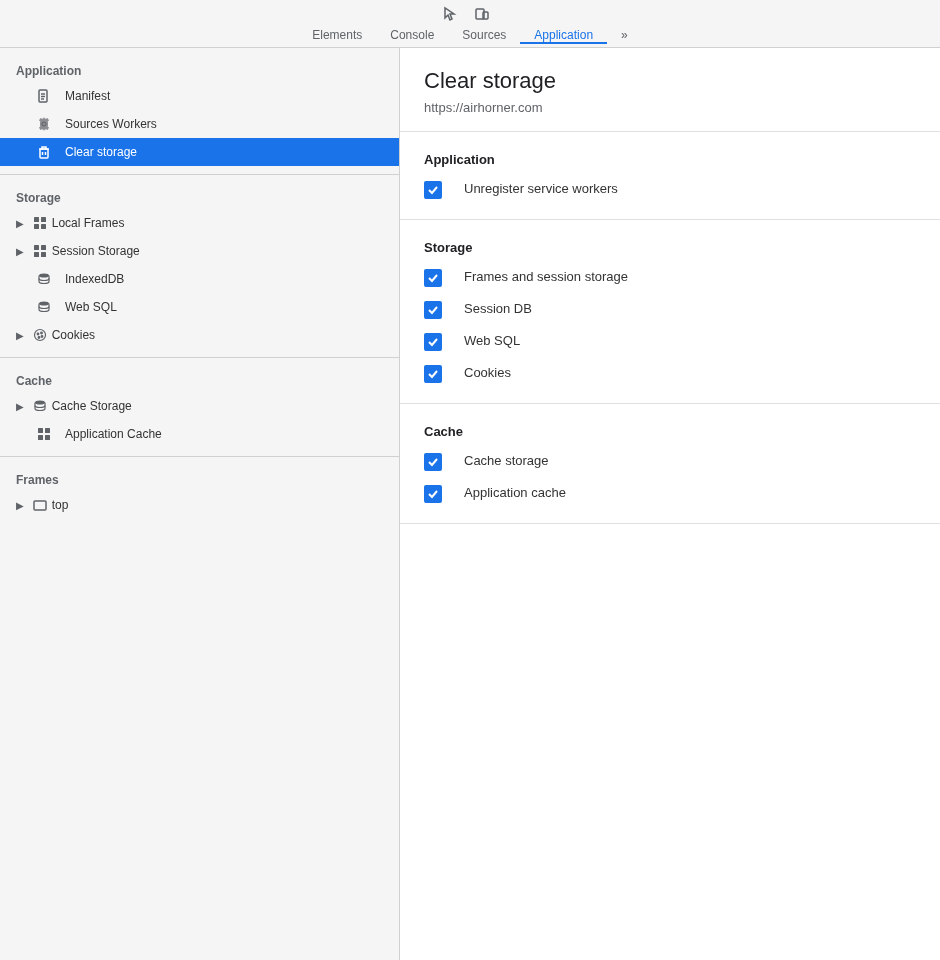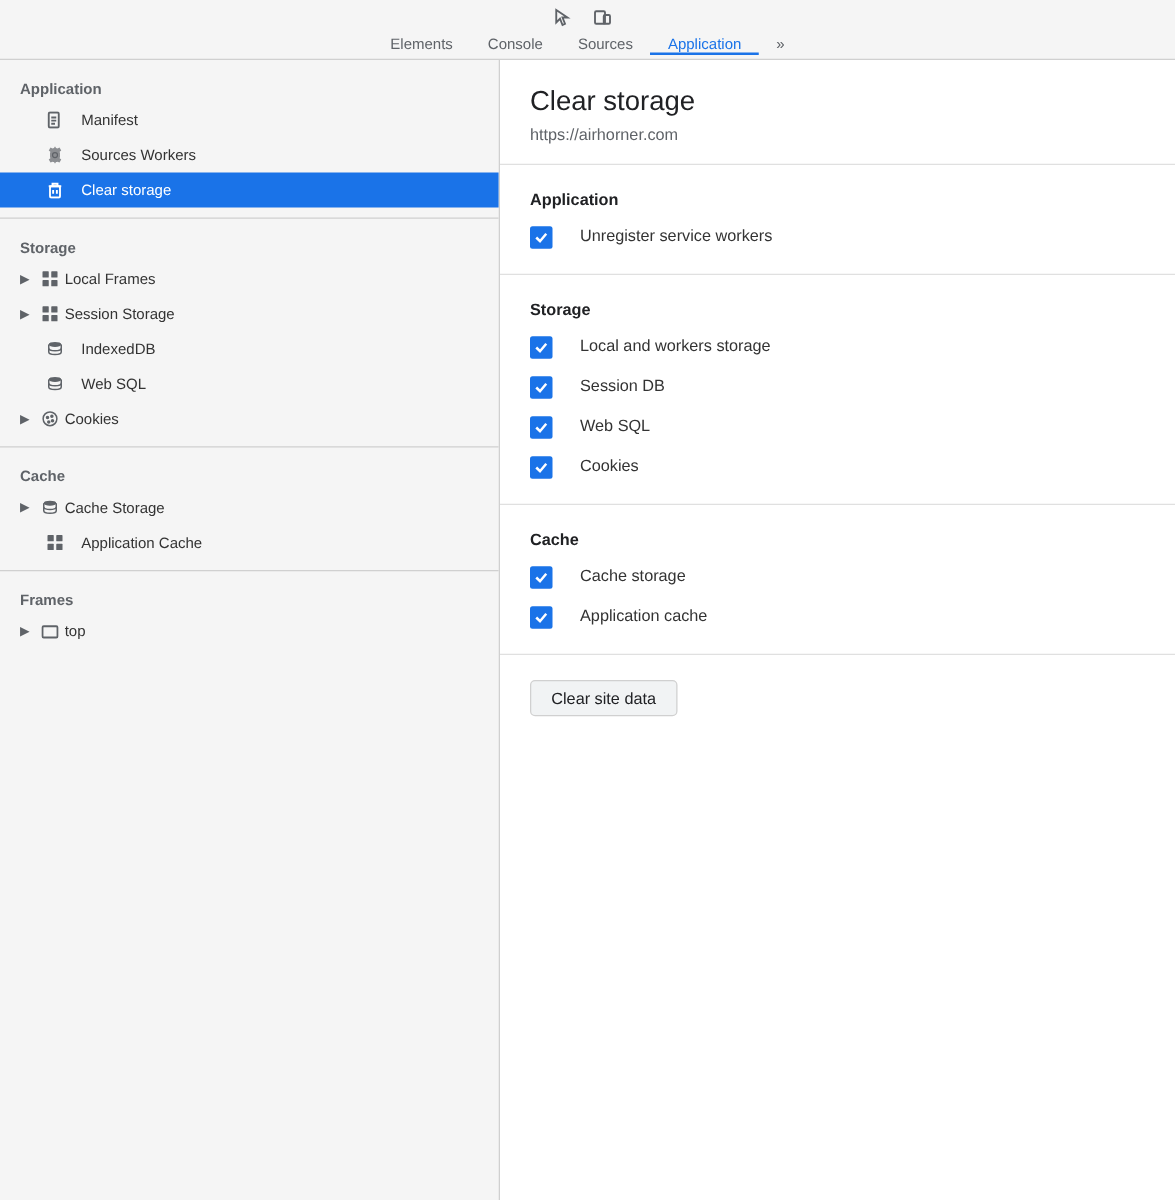--- a/index.html
+++ b/index.html
@@ -434,21 +434,21 @@
     </div>
 
     <div class="content-section">
       <div class="content-section-title">Storage</div>
       <div class="checkbox-row">
         <div class="checkbox">
           <svg width="12" height="12" viewBox="0 0 12 12">
               <polyline points="2,6 5,9 10,3" stroke="white" stroke-width="2" fill="none"></polyline>
             </svg>
         </div>
-        <span>Local and workers storage</span>
+        <span>Frames and session storage</span>
       </div>
       <div class="checkbox-row">
         <div class="checkbox">
           <svg width="12" height="12" viewBox="0 0 12 12">
               <polyline points="2,6 5,9 10,3" stroke="white" stroke-width="2" fill="none"></polyline>
             </svg>
         </div>
         <span>Session DB</span>
       </div>
       <div class="checkbox-row">
@@ -482,18 +482,15 @@
       <div class="checkbox-row">
         <div class="checkbox">
           <svg width="12" height="12" viewBox="0 0 12 12">
               <polyline points="2,6 5,9 10,3" stroke="white" stroke-width="2" fill="none"></polyline>
             </svg>
         </div>
         <span>Application cache</span>
       </div>
     </div>
 
-    <div class="content-footer">
-      <button class="clear-btn">Clear site data</button>
-    </div>
 
   </div>
 </div>
 
 </body></html>

